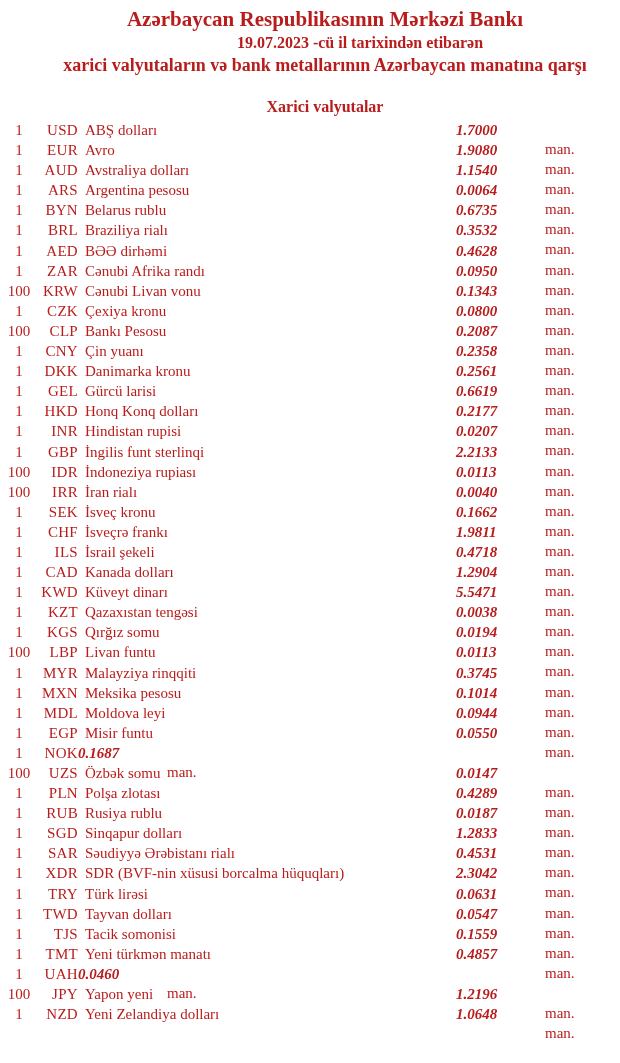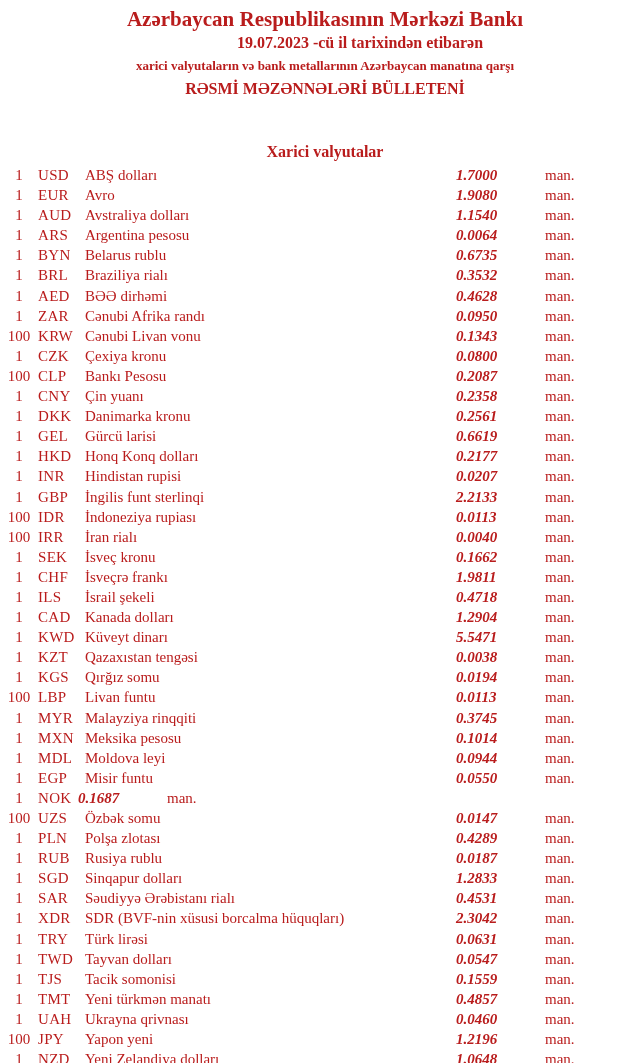--- a/index.html
+++ b/index.html
@@ -27,32 +27,32 @@
     line-height: 24px;
   }
   .date-line {
     font-size: 16px;
     font-weight: bold;
     line-height: 23px;
     position: relative;
     left: 35px;
   }
   .subtitle {
-    font-size: 13px;
+    font-size: 18px;
     font-weight: bold;
     line-height: 23px;
   }
   .bulletin {
     font-size: 16px;
     font-weight: bold;
     line-height: 23px;
   }
   .section-title {
     padding-left: 30px;
-    margin-top: 43px;
+    margin-top: 21px;
     text-align: center;
     font-size: 16px;
     font-weight: bold;
     line-height: 17px;
   }
   .rates-table {
     margin-top: 5px;
   }
   .row {
     display: flex;
@@ -60,49 +60,49 @@
     line-height: 20.1px;
     font-size: 15px;
     white-space: nowrap;
   }
   .qty {
     width: 38px;
     text-align: center;
   }
   .code {
     width: 40px;
-    text-align: left;
+    text-align: right;
     letter-spacing: 0.3px;
   }
   .name {
     flex: 1;
     padding-left: 7px;
     overflow: hidden;
   }
   .rate {
     width: 75px;
     text-align: left;
     font-weight: bold;
     font-style: italic;
   }
   .man {
     width: 89px;
     box-sizing: border-box;
     padding-left: 14px;
+    margin-top: 19px;
   }
 </style>
 </head>
 <body>
 
 <div class="page">
   <div class="header">
     <div class="title">Azərbaycan Respublikasının Mərkəzi Bankı</div>
     <div class="date-line">19.07.2023 -cü il tarixindən etibarən</div>
     <div class="subtitle">xarici valyutaların və bank metallarının Azərbaycan manatına qarşı</div>
-    <div class="bulletin">RƏSMİ MƏZƏNNƏLƏRİ BÜLLETENİ</div>
   </div>
 
   <div class="section-title">Xarici valyutalar</div>
 
   <div class="rates-table" id="rates-table">
       <div class="row">
         <span class="qty">1</span>
         <span class="code">USD</span>
         <span class="name">ABŞ dolları</span>
         <span class="rate">1.7000</span>
@@ -390,21 +390,20 @@
       <div class="row">
         <span class="qty">1</span>
         <span class="code">TMT</span>
         <span class="name">Yeni türkmən manatı</span>
         <span class="rate">0.4857</span>
         <span class="man">man.</span>
       </div>
       <div class="row">
         <span class="qty">1</span>
         <span class="code">UAH</span>
-        <span class="name">Ukrayna qrivnası</span>
         <span class="rate">0.0460</span>
         <span class="man">man.</span>
       </div>
       <div class="row">
         <span class="qty">100</span>
         <span class="code">JPY</span>
         <span class="name">Yapon yeni</span>
         <span class="rate">1.2196</span>
         <span class="man">man.</span>
       </div>

